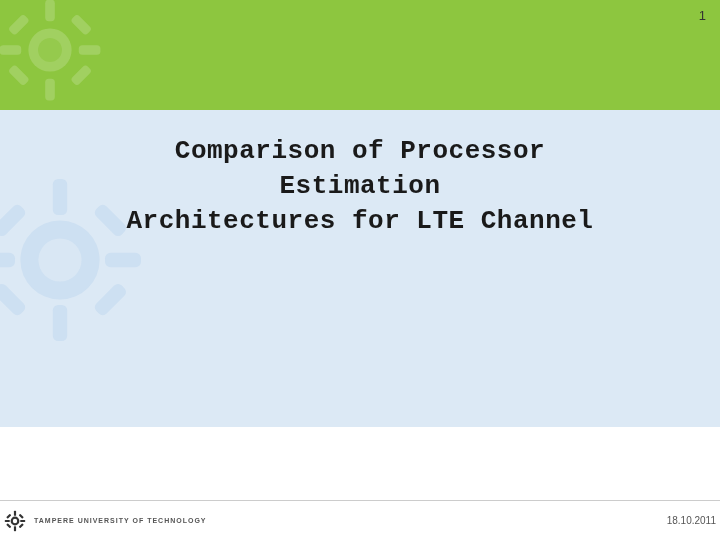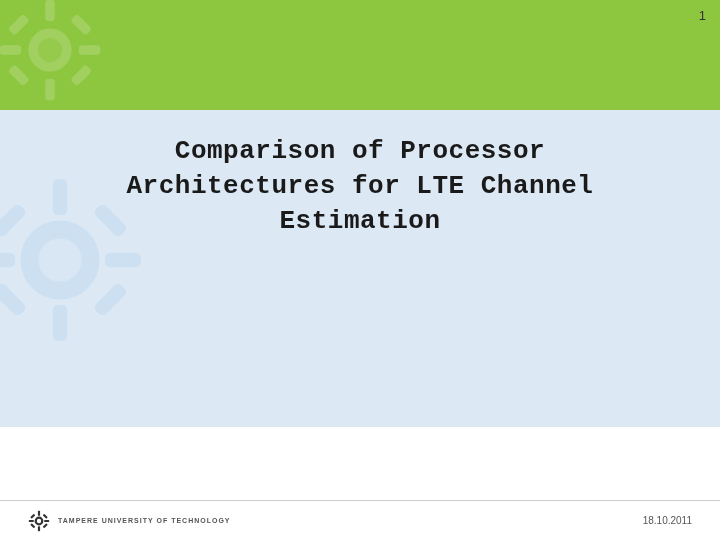--- a/index.html
+++ b/index.html
@@ -113,21 +113,21 @@
       position: absolute;
       bottom: 0;
       left: 0;
       width: 720px;
       height: 40px;
       background: #fff;
       border-top: 1px solid #ccc;
       display: flex;
       align-items: center;
       justify-content: space-between;
-      padding: 0 28px;
+      padding: 0 4px;
       z-index: 10;
     }
 
     .footer-logo-area {
       display: flex;
       align-items: center;
       gap: 8px;
     }
 
     .footer-logo-text {
@@ -181,22 +181,22 @@
       <rect x="75" y="46" width="20" height="8" rx="3"></rect>
       <rect x="18" y="18" width="8" height="20" rx="3" transform="rotate(45 22 28)"></rect>
       <rect x="74" y="18" width="8" height="20" rx="3" transform="rotate(-45 78 28)"></rect>
       <rect x="18" y="62" width="8" height="20" rx="3" transform="rotate(-45 22 72)"></rect>
       <rect x="74" y="62" width="8" height="20" rx="3" transform="rotate(45 78 72)"></rect>
     </g>
   </svg>
 
   <div class="title-block">
     <div class="title-text">Comparison of Processor</div>
+    <div class="title-text">Estimation</div>
     <div class="title-text">Architectures for LTE Channel</div>
-    <div class="title-text">Estimation</div>
   </div>
 
 </div>
 
 <div class="footer-bar">
   <div class="footer-logo-area">
 
     <svg width="22" height="22" viewBox="0 0 60 60" xmlns="http://www.w3.org/2000/svg">
       <g fill="#333">
         <circle cx="30" cy="30" r="12"></circle>

